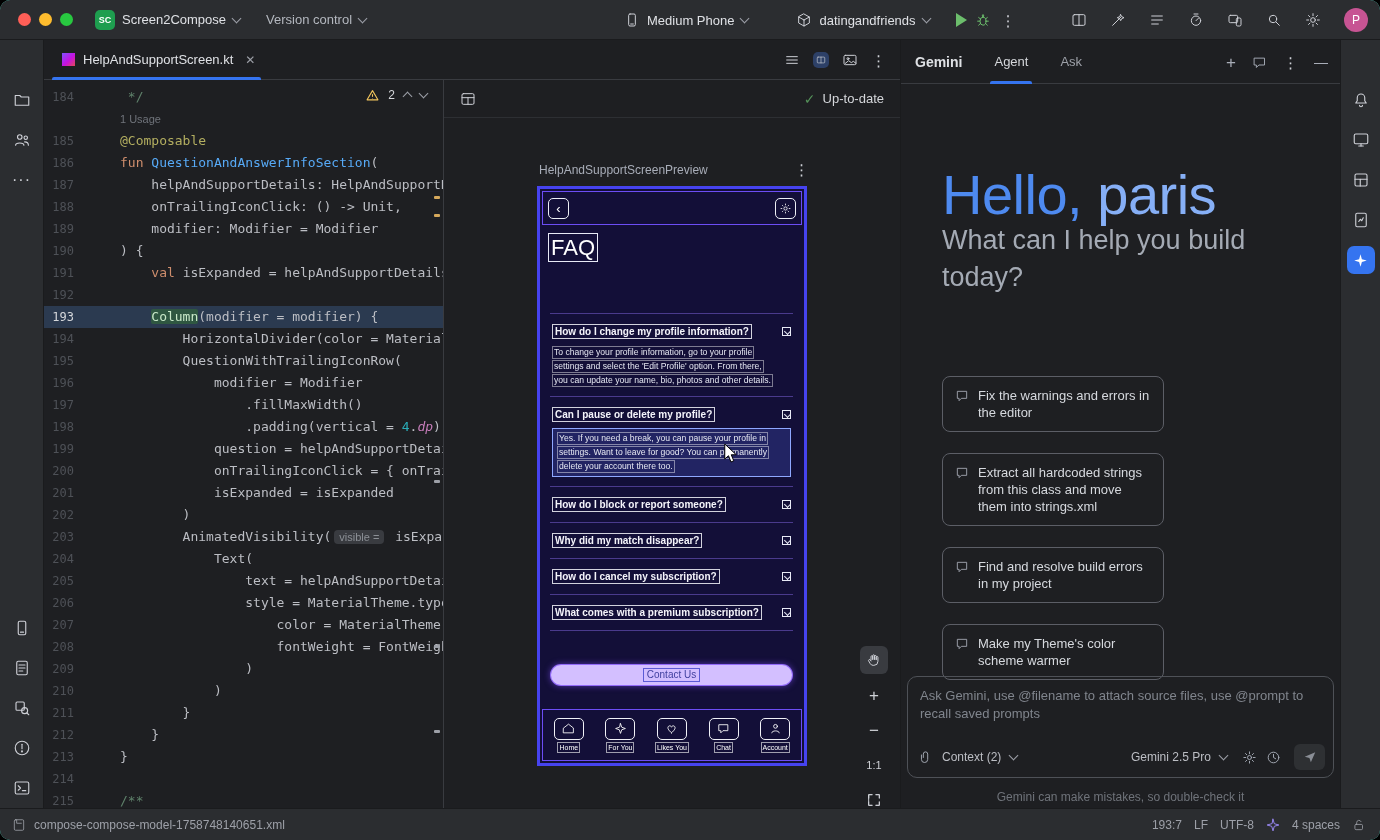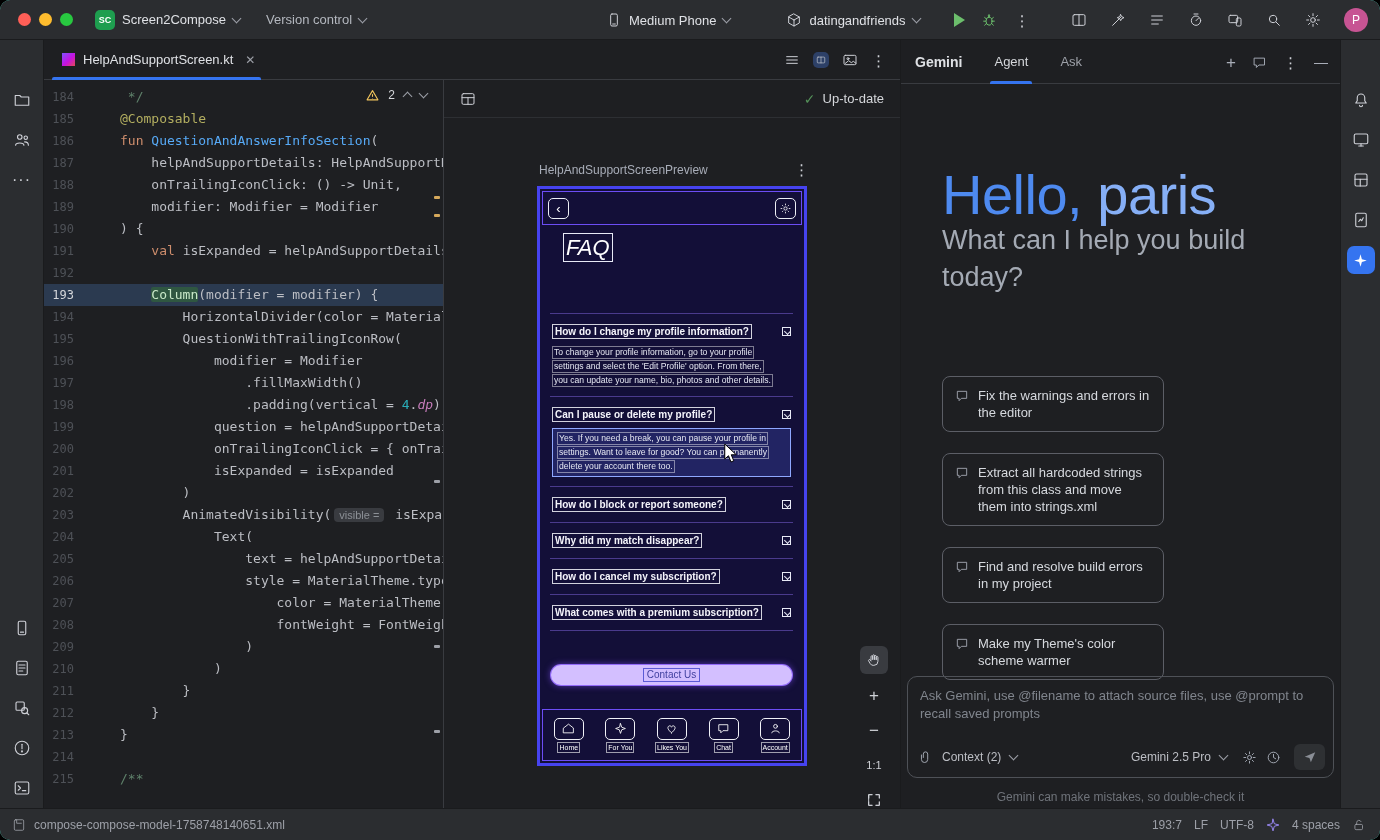--- a/index.html
+++ b/index.html
@@ -9,21 +9,21 @@
   
   .titlebar{position:absolute;left:0;top:0;width:1380px;height:40px;background:#2B2D30;border-bottom:1px solid #1A1B1D;display:flex;align-items:center;}
   .lights{display:flex;gap:8px;margin-left:18px;}
   .light{width:13px;height:13px;border-radius:50%;}
   .light.r{background:#FF5F57}.light.y{background:#FEBC2E}.light.g{background:#28C840}
   .tb-widget{display:flex;align-items:center;gap:7px;color:#DFE1E5;font-size:13px;padding:4px 6px;border-radius:6px;}
   .tb-widget.dim{color:#B4B8BF;}
   .sc-logo{width:20px;height:20px;border-radius:5px;background:#1E9E4F;color:#fff;font-size:9px;font-weight:bold;display:flex;align-items:center;justify-content:center;}
   .chev{width:7px;height:7px;border-right:1.6px solid #9DA0A8;border-bottom:1.6px solid #9DA0A8;transform:rotate(45deg);display:inline-block;margin-top:-3px;}
   .chev.up{transform:rotate(225deg);margin-top:3px;}
-  .tb-center{position:absolute;left:600px;top:0;height:40px;display:flex;align-items:center;gap:10px;}
+  .tb-center{position:absolute;left:618px;top:0;height:40px;display:flex;align-items:center;gap:2px;}
   .tb-right{position:absolute;right:12px;top:0;height:40px;display:flex;align-items:center;gap:23px;}
   .icon16{width:16px;height:16px;display:inline-flex;align-items:center;justify-content:center;color:#CED0D6;}
   .icon16 svg{stroke:#CED0D6;fill:none;stroke-width:1.5;stroke-linecap:round;stroke-linejoin:round;}
   .play-tri{width:0;height:0;border-left:11px solid #6CBE6C;border-top:7px solid transparent;border-bottom:7px solid transparent;}
   .kebab{color:#CED0D6;font-size:15px;line-height:1;}
   .avatar{width:24px;height:24px;border-radius:50%;background:#C75493;color:#fff;font-size:12px;display:flex;align-items:center;justify-content:center;}
 
   
   .leftrail{position:absolute;left:0;top:40px;width:44px;height:768px;background:#2B2D30;border-right:1px solid #1A1B1D;}
   .rightrail{position:absolute;left:1340px;top:40px;width:40px;height:768px;background:#2B2D30;border-left:1px solid #1A1B1D;}
@@ -59,21 +59,21 @@
   
   .preview{position:absolute;left:443px;top:80px;width:457px;height:728px;background:#1E1F22;border-left:1px solid #393B40;overflow:hidden;}
   .preview-strip{position:absolute;left:0;top:0;right:0;height:38px;border-bottom:1px solid #2D2F33;display:flex;align-items:center;justify-content:space-between;padding:0 16px;}
   .uptodate{display:flex;align-items:center;gap:7px;color:#D5D7DB;font-size:13px;}
   .uptodate .check{color:#549159;font-size:14px;}
   .preview-titlerow{position:absolute;left:95px;top:82px;width:270px;display:flex;justify-content:space-between;align-items:center;color:#A8ADB8;font-size:12px;}
   .phone{position:absolute;left:93px;top:106px;width:270px;height:580px;background:#130F38;border:3px solid #4643F0;}
   .ptopbar{position:absolute;left:2px;right:2px;top:2px;height:34px;border:1.5px solid #6C4DF5;display:flex;align-items:center;justify-content:space-between;padding:0 5px;}
   .pbtn{width:21px;height:21px;border:1.5px solid #EDEFF5;border-radius:5px;color:#fff;display:flex;align-items:center;justify-content:center;font-size:13px;}
   .pbtn svg{stroke:#fff;fill:none;stroke-width:1.5;}
-  .pheading{position:absolute;left:23px;top:44px;font-style:italic;}
+  .pheading{position:absolute;left:8px;top:44px;}
   .pheading span{font-size:22px;color:#fff;border:1px solid #E8EAF6;padding:0 2px;line-height:27px;display:inline-block;}
   .psearch{position:absolute;left:10px;right:11px;top:81px;height:28px;border:1.5px solid #6C4DF5;border-radius:14px;background:rgba(124,77,245,.12);display:flex;align-items:center;padding:0 7px;gap:6px;}
   .psearch .iconbox{width:18px;height:16px;border:1px solid #E8EAF6;border-radius:3px;display:flex;align-items:center;justify-content:center;}
   .psearch .iconbox svg{stroke:#fff;fill:none;stroke-width:1.3;}
   .psearch .stext{font-size:10px;color:#fff;border:1px solid rgba(244,244,250,.9);padding:0 30px 0 2px;line-height:13px;}
   .faq-list{position:absolute;left:10px;right:11px;top:124px;border-bottom:1px solid #4A3A8C;}
   .faq-item{border-top:1px solid #4A3A8C;padding:9px 2px;}
   .faq-q{display:flex;justify-content:space-between;align-items:center;height:17px;}
   .faq-qtext{font-size:10px;color:#F4F4FA;border:1px solid rgba(244,244,250,.85);padding:0 2px;line-height:13px;white-space:nowrap;font-weight:bold;}
   .faq-expand{width:9px;height:9px;border:1px solid #E8EAF6;display:inline-block;position:relative;flex:none;}
@@ -315,20 +315,21 @@
             <path d="M5 17l5-4 4 3 3-2 4 3"></path>
           </svg>
         </span>
       <span class="kebab">⋮</span>
     </div>
   </div>
 
   <div class="editor">
     <div class="code-lines">
         <div class="code-line"><span class="ln">184</span><span class="tk-cmt"> */</span></div>
+        <div class="code-line inlay"><span class="ln"></span><span class="inlay-text">1 Usage</span></div>
         <div class="code-line"><span class="ln">185</span><span class="tk-ann">@Composable</span></div>
         <div class="code-line"><span class="ln">186</span><span class="tk-kw">fun </span><span class="tk-fn">QuestionAndAnswerInfoSection</span><span class="tk-pl">(</span></div>
         <div class="code-line"><span class="ln">187</span><span class="tk-pl">    helpAndSupportDetails: HelpAndSupportDetails,</span></div>
         <div class="code-line"><span class="ln">188</span><span class="tk-pl">    onTrailingIconClick: () -&gt; Unit,</span></div>
         <div class="code-line"><span class="ln">189</span><span class="tk-pl">    modifier: Modifier = Modifier</span></div>
         <div class="code-line"><span class="ln">190</span><span class="tk-pl">) {</span></div>
         <div class="code-line"><span class="ln">191</span><span class="tk-pl">    </span><span class="tk-kw">val </span><span class="tk-pl">isExpanded = helpAndSupportDetails.isExpanded</span></div>
         <div class="code-line"><span class="ln">192</span></div>
         <div class="code-line current"><span class="ln">193</span><span class="tk-pl">    </span><span class="tk-hl">Column</span><span class="tk-pl">(modifier = modifier) {</span></div>
         <div class="code-line"><span class="ln">194</span><span class="tk-pl">        HorizontalDivider(color = MaterialThem</span></div>

